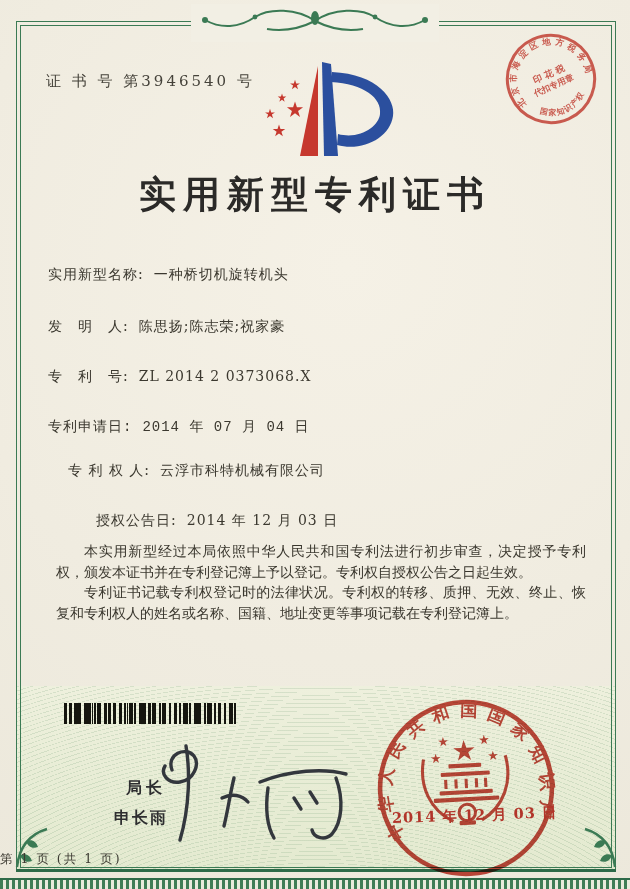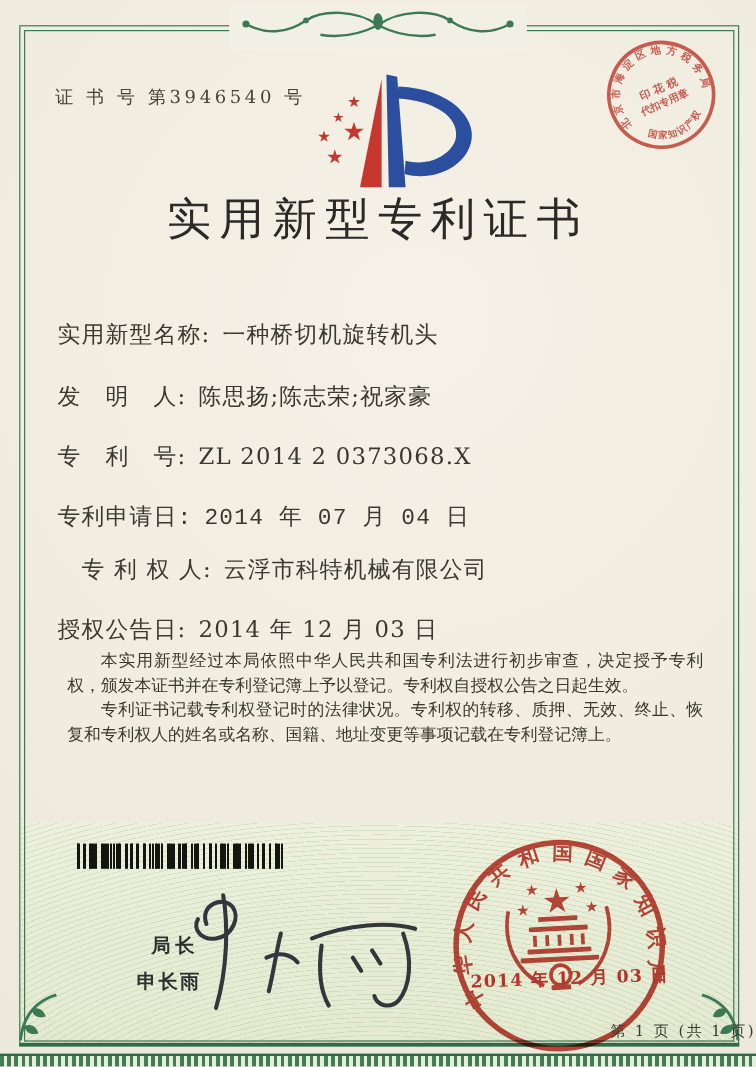--- a/index.html
+++ b/index.html
@@ -38,27 +38,27 @@
     border-top:2px solid #2d6a48; }
 
   .cert-number { position:absolute; left:46px; top:72px; font-size:15px;
     letter-spacing:3px; color:#45423a; }
 
   .logo { position:absolute; left:238px; top:52px; }
 
   .tax-stamp { position:absolute; left:505px; top:33px; width:92px; height:92px;
     transform:rotate(-24deg); opacity:.82; }
 
-  .title { position:absolute; left:0; right:0; top:158px; text-align:center;
-    font-size:37px; font-weight:400; letter-spacing:7px; color:#2b2a28; }
-
-  .field-row { position:absolute; left:48px; white-space:nowrap; font-size:19px;
+  .title { position:absolute; left:0; right:0; top:170px; text-align:center;
+    font-size:37px; font-weight:700; letter-spacing:7px; color:#2b2a28; }
+
+  .field-row { position:absolute; left:48px; white-space:nowrap; font-size:14px;
     color:#3b382f; letter-spacing:1px; }
   .field-row .lbl { margin-right:10px; }
-  .f0{top:266px;} .f1{top:318px;} .f2{top:368px;} .f3{top:418px;font-family:Liberation Mono, monospace;} .f4{top:462px;margin-left:20px;} .f5{top:512px;}
+  .f0{top:266px;} .f1{top:318px;} .f2{top:368px;} .f3{top:418px;font-family:Liberation Mono, monospace;} .f4{top:462px;margin-left:20px;} .f5{top:512px;margin-left:48px;}
 
   .paragraphs { position:absolute; left:46px; right:44px; top:541px;
     font-size:14px; line-height:20.5px; text-align:justify; color:#3a372e;margin-left:10px; }
   .paragraphs p { text-indent:2em; }
 
   .barcode { position:absolute; left:64px; top:703px; width:172px; height:21px;
     background:
       repeating-linear-gradient(90deg,#15150f 0 2px, rgba(0,0,0,0) 2px 5px),
       repeating-linear-gradient(90deg,#15150f 0 1px, rgba(0,0,0,0) 1px 7px),
       repeating-linear-gradient(90deg,#15150f 0 3px, rgba(0,0,0,0) 3px 11px);
@@ -70,21 +70,21 @@
     font-weight:600; color:#2e2e30; letter-spacing:2px;padding-left:32px; }
 
   .signature { position:absolute; left:138px; top:740px; }
 
   .issuing-seal { position:absolute; left:376px; top:698px; width:180px; height:180px;
     transform:rotate(-3deg); opacity:.92; mix-blend-mode:multiply; }
   .seal-date { position:absolute; left:392px; top:806px; width:170px;
     font-size:14.5px; color:#b2352a; letter-spacing:1px; transform:rotate(-2deg);
     font-weight:600; }
 
-  .footer { position:absolute; left:0; right:0; top:851px; text-align:right;
+  .footer { position:absolute; left:0; right:0; top:851px; text-align:left;
     font-size:12.5px; letter-spacing:2px; color:#3c3a32; }
 
   text { font-family:"DejaVu Serif","Liberation Serif",serif; }
 </style>
 </head>
 <body>
 
 <div class="page">
 
   <div class="green-zone"></div>

